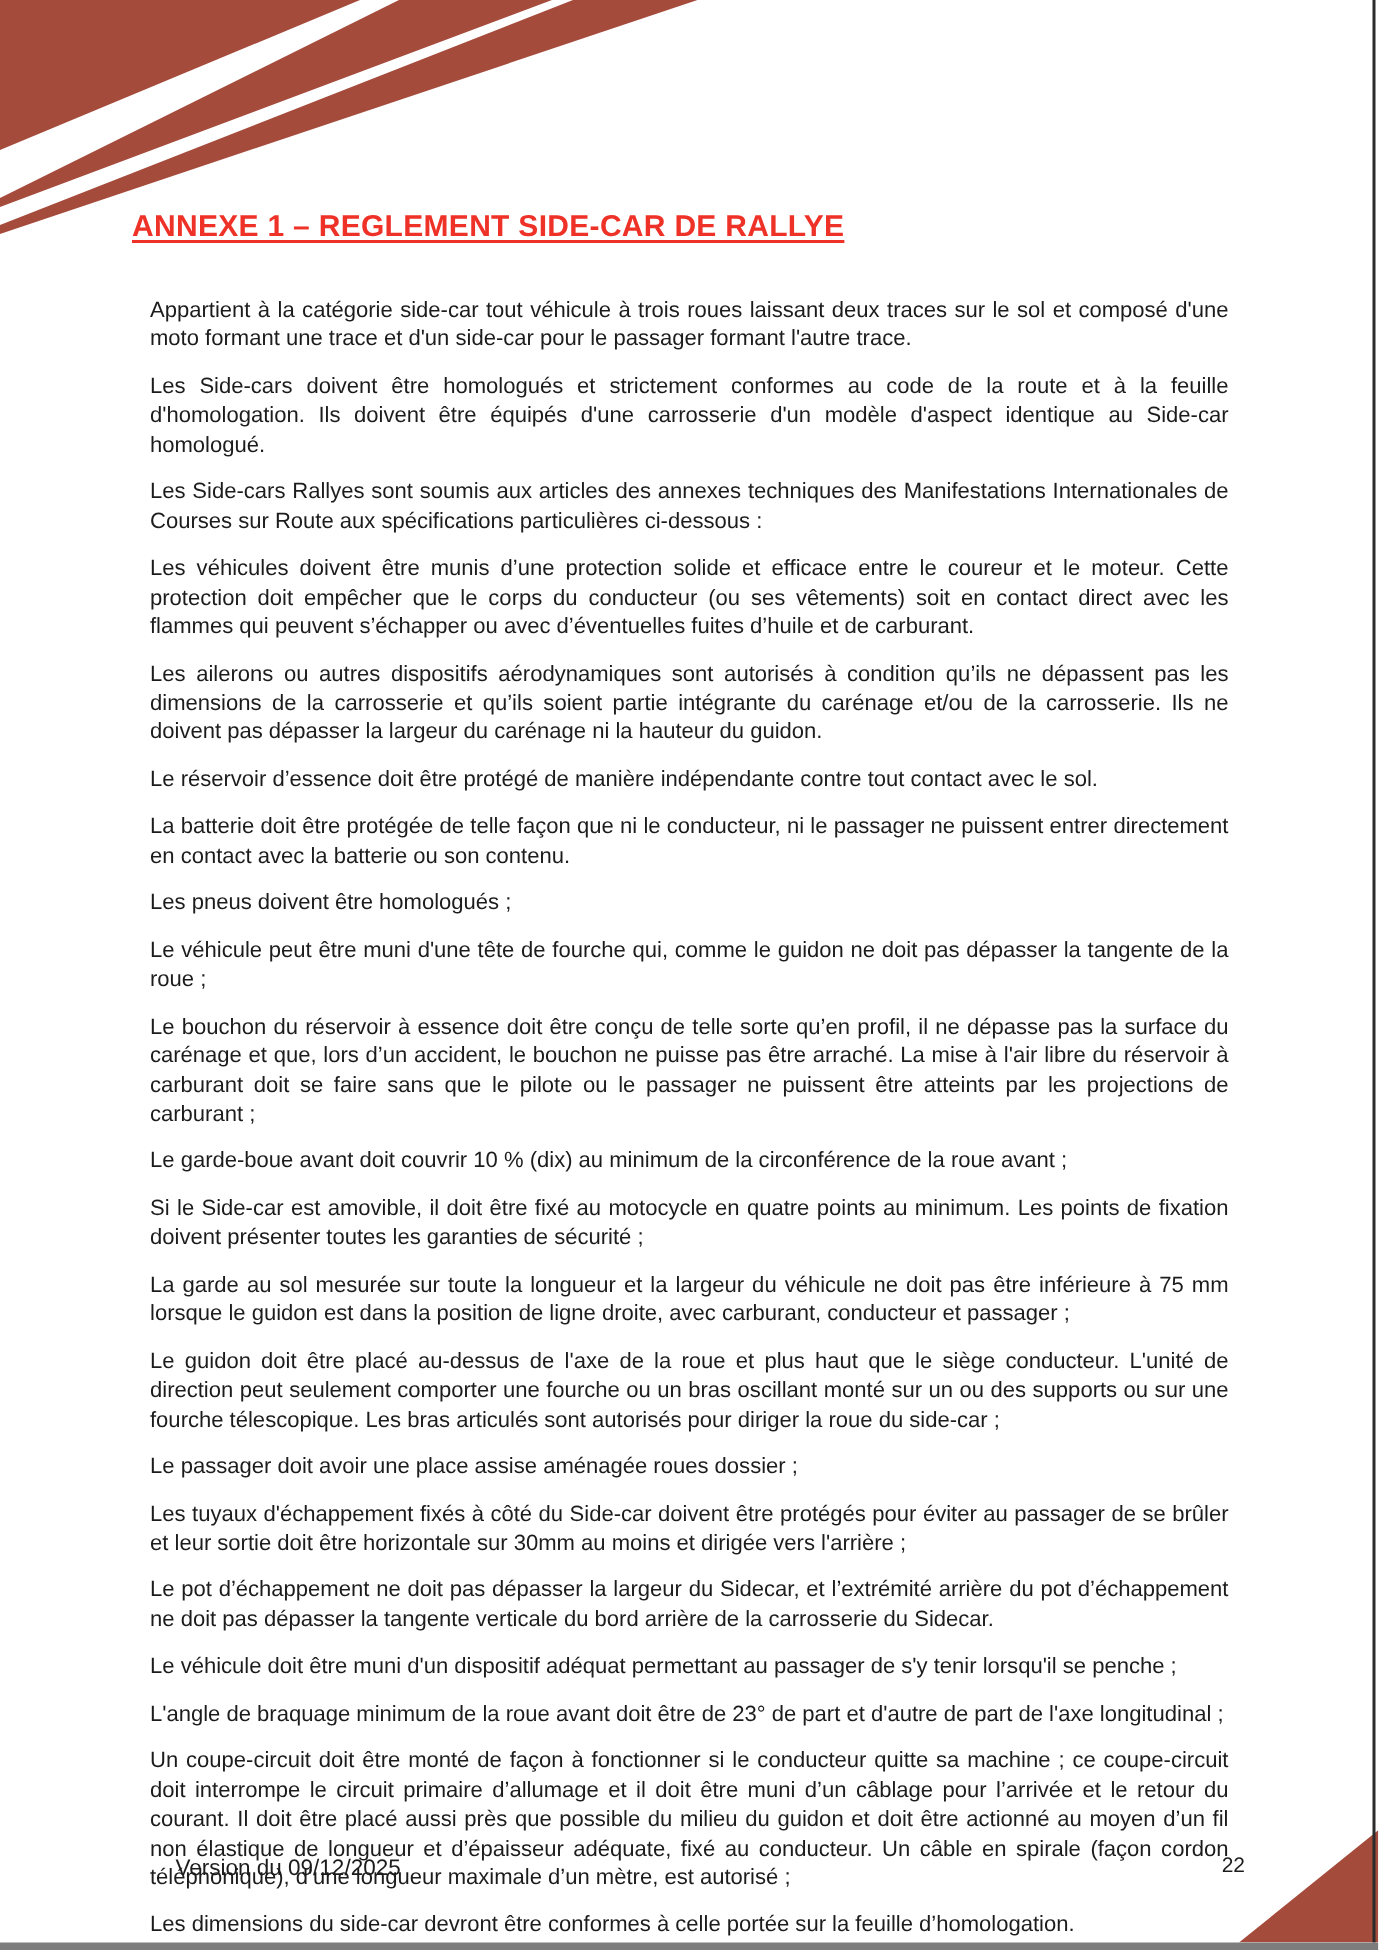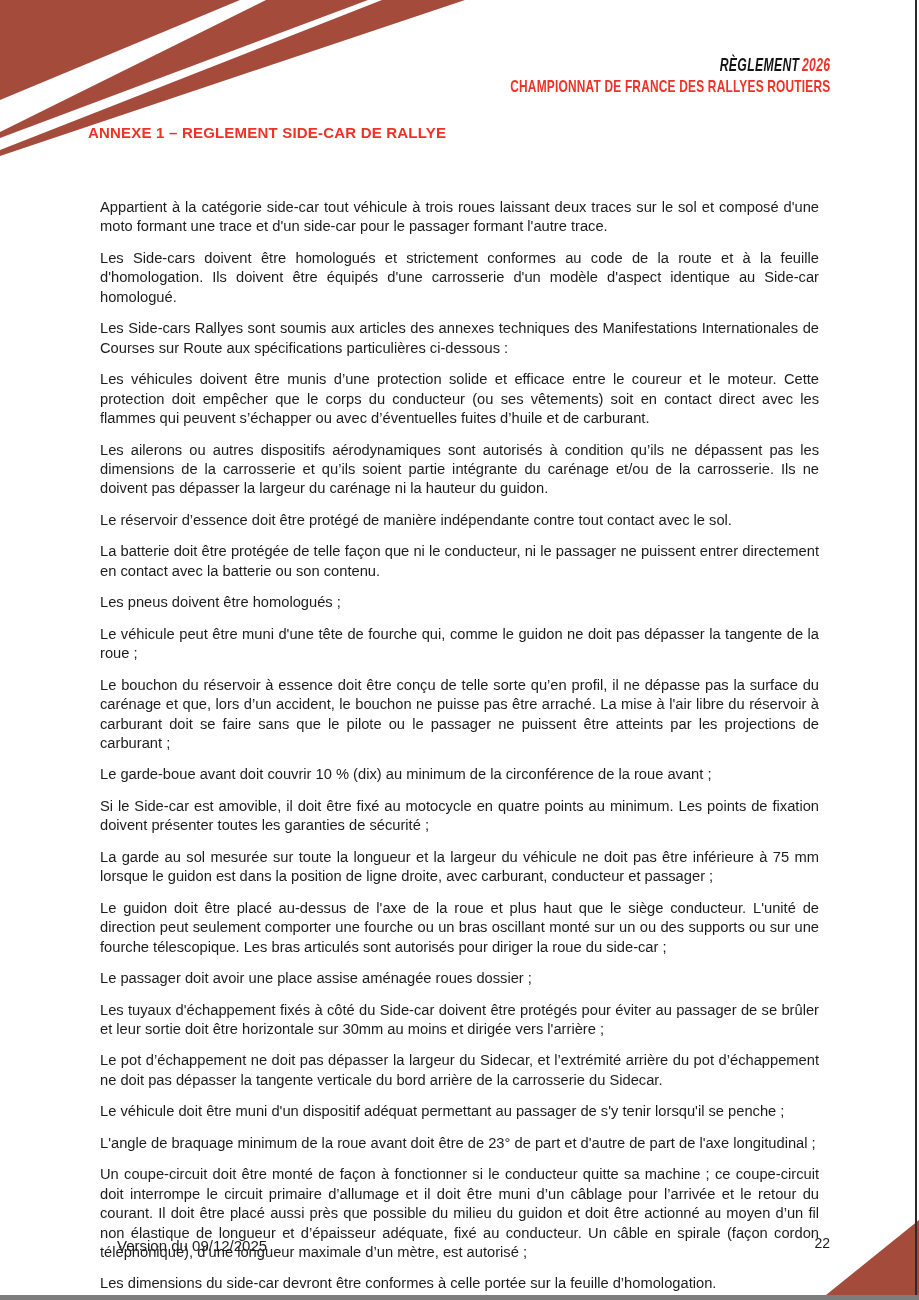--- a/index.html
+++ b/index.html
@@ -42,23 +42,24 @@
   .header-subtitle{
     font-weight:700;font-size:17px;line-height:20px;
     color:var(--brand-red);
     transform:scaleX(0.70);transform-origin:100% 50%;
     white-space:nowrap;
     letter-spacing:0.3px;
   }
 
   
   .page-title{
-    position:absolute;left:88px;top:124px;
-    font-size:15px;font-weight:700;
+    position:absolute;left:88px;top:140px;
+    font-size:20px;font-weight:700;
     color:var(--brand-red);
+    text-decoration:underline;
     text-decoration-thickness:1.5px;
     text-underline-offset:3px;
     letter-spacing:0.2px;
     white-space:nowrap;
   }
 
   
   .body-text{
     position:absolute;left:88px;top:186px;width:743px;
     font-size:14.7px;line-height:19.45px;
@@ -82,26 +83,20 @@
 <body>
 
 <div class="page">
 
   <svg class="swoosh" viewBox="0 0 919 170" preserveAspectRatio="none" aria-hidden="true">
     <polygon points="0,0 465,0 0,156" fill="#A54B3C" class="brick-fill"></polygon>
     <polygon points="240,0 266,0 0,132 0,100" fill="#ffffff"></polygon>
     <polygon points="368,0 382,0 0,150 0,138" fill="#ffffff"></polygon>
   </svg>
 
-  <div class="header-block">
-    <div class="logo-line">
-      <span>RÈGLEMENT</span><span class="year">2026</span>
-    </div>
-    <div class="header-subtitle">CHAMPIONNAT DE FRANCE DES RALLYES ROUTIERS</div>
-  </div>
 
   <div class="page-title">ANNEXE 1 – REGLEMENT SIDE-CAR DE RALLYE</div>
 
   <div class="body-text">
       <p>Appartient à la catégorie side-car tout véhicule à trois roues laissant deux traces sur le sol et composé d'une moto formant une trace et d'un side-car pour le passager formant l'autre trace.</p>
       <p>Les Side-cars doivent être homologués et strictement conformes au code de la route et à la feuille d'homologation. Ils doivent être équipés d'une carrosserie d'un modèle d'aspect identique au Side-car homologué.</p>
       <p>Les Side-cars Rallyes sont soumis aux articles des annexes techniques des Manifestations Internationales de Courses sur Route aux spécifications particulières ci-dessous :</p>
       <p>Les véhicules doivent être munis d’une protection solide et efficace entre le coureur et le moteur. Cette protection doit empêcher que le corps du conducteur (ou ses vêtements) soit en contact direct avec les flammes qui peuvent s’échapper ou avec d’éventuelles fuites d’huile et de carburant.</p>
       <p>Les ailerons ou autres dispositifs aérodynamiques sont autorisés à condition qu’ils ne dépassent pas les dimensions de la carrosserie et qu’ils soient partie intégrante du carénage et/ou de la carrosserie. Ils ne doivent pas dépasser la largeur du carénage ni la hauteur du guidon.</p>
       <p>Le réservoir d’essence doit être protégé de manière indépendante contre tout contact avec le sol.</p>

